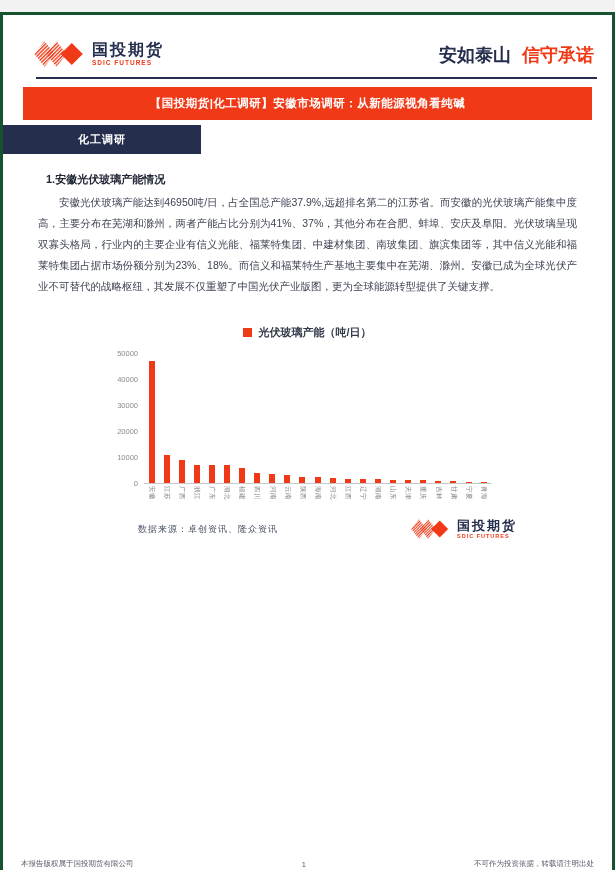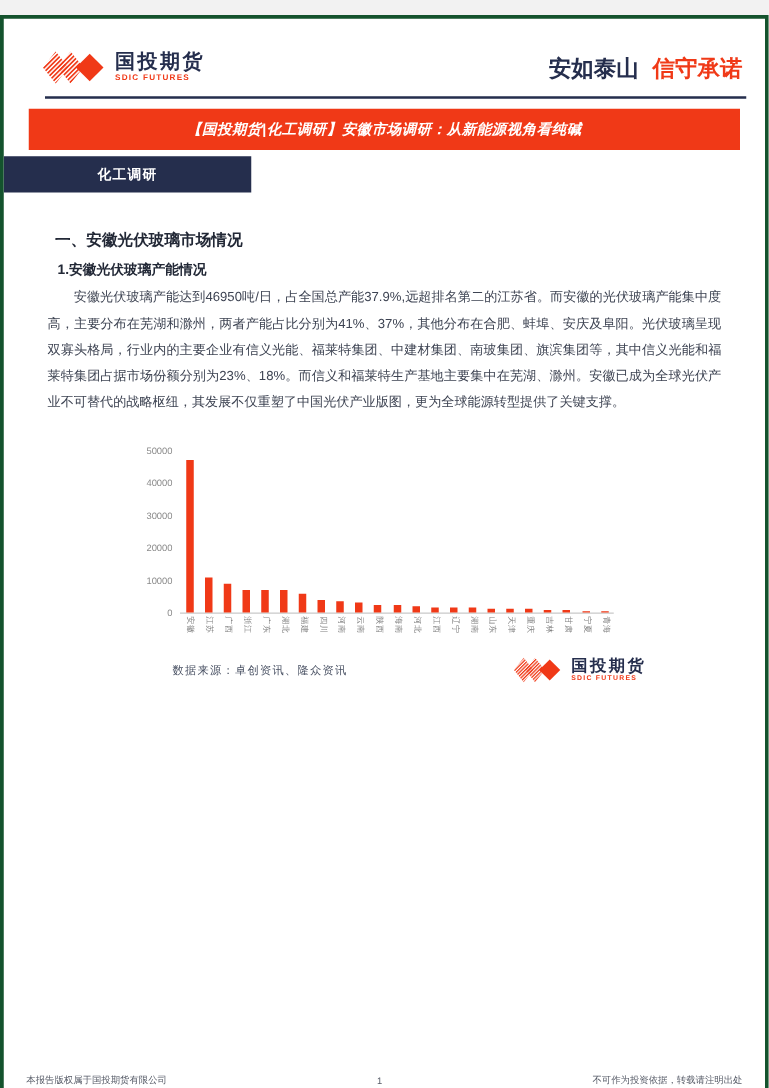--- a/index.html
+++ b/index.html
@@ -21,21 +21,21 @@
   .logo-lg .logo-en { font-size:6.5px; }
   .logo-sm .logo-cn { font-size:13px; }
   .logo-sm .logo-en { font-size:5.5px; }
   .slogan { font-size:18px; font-weight:bold; padding-bottom:4px; }
   .slogan .s1 { color:#252e4d; }
   .slogan .s2 { color:#f03917; margin-left:6px; }
   .header-rule { height:2px; background:#252e4d; margin:0 15px 0 33px; }
   
   .banner { margin:8px 20px 0 20px; background:#f03917; color:#fff;
             font-weight:bold; font-size:11.5px; text-align:center;
-            padding:9px 4px; letter-spacing:0.5px;font-style:italic; }
+            padding:9px 4px; letter-spacing:0.5px; }
   .tag-row { display:flex; justify-content:flex-start; margin-top:5px; }
   .tag-box { width:198px; background:#252e4d; color:#fff; font-weight:bold;
              font-size:11px; text-align:center; padding:7px 0; letter-spacing:1px; }
   
   .content { padding:18px 35px 0 35px; }
   .para { font-size:10.5px; line-height:21px; color:#3d4352;
           text-align:justify; text-indent:2em; }
   .h1 { font-size:12.5px; font-weight:bold; color:#222836;
         margin:12px 0 7px 6px; }
   .h2 { font-size:11px; font-weight:bold; color:#222836; margin:0 0 5px 8px; }
@@ -99,25 +99,28 @@
     </div>
   </div>
   <div class="header-rule"></div>
 
   <div class="banner">【国投期货|化工调研】安徽市场调研：从新能源视角看纯碱</div>
   <div class="tag-row">
     <div class="tag-box">化工调研</div>
   </div>
 
   <div class="content">
-    <div class="h1">一、安徽光伏玻璃市场情况</div>
     <div class="h2">1.安徽光伏玻璃产能情况</div>
     <p class="para">安徽光伏玻璃产能达到46950吨/日，占全国总产能37.9%,远超排名第二的江苏省。而安徽的光伏玻璃产能集中度高，主要分布在芜湖和滁州，两者产能占比分别为41%、37%，其他分布在合肥、蚌埠、安庆及阜阳。光伏玻璃呈现双寡头格局，行业内的主要企业有信义光能、福莱特集团、中建材集团、南玻集团、旗滨集团等，其中信义光能和福莱特集团占据市场份额分别为23%、18%。而信义和福莱特生产基地主要集中在芜湖、滁州。安徽已成为全球光伏产业不可替代的战略枢纽，其发展不仅重塑了中国光伏产业版图，更为全球能源转型提供了关键支撑。</p>
 
     <div class="chart-block">
+      <div class="legend">
+        <span class="legend-swatch"></span>
+        <span>光伏玻璃产能（吨/日）</span>
+      </div>
       <div class="chart-row">
         <div class="yaxis" id="chart-yaxis">
             <span class="ytick" style="bottom: -4px;">0</span>
             <span class="ytick" style="bottom: 22px;">10000</span>
             <span class="ytick" style="bottom: 48px;">20000</span>
             <span class="ytick" style="bottom: 74px;">30000</span>
             <span class="ytick" style="bottom: 100px;">40000</span>
             <span class="ytick" style="bottom: 126px;">50000</span>
           </div>
         <div class="plot" id="chart-plot">

